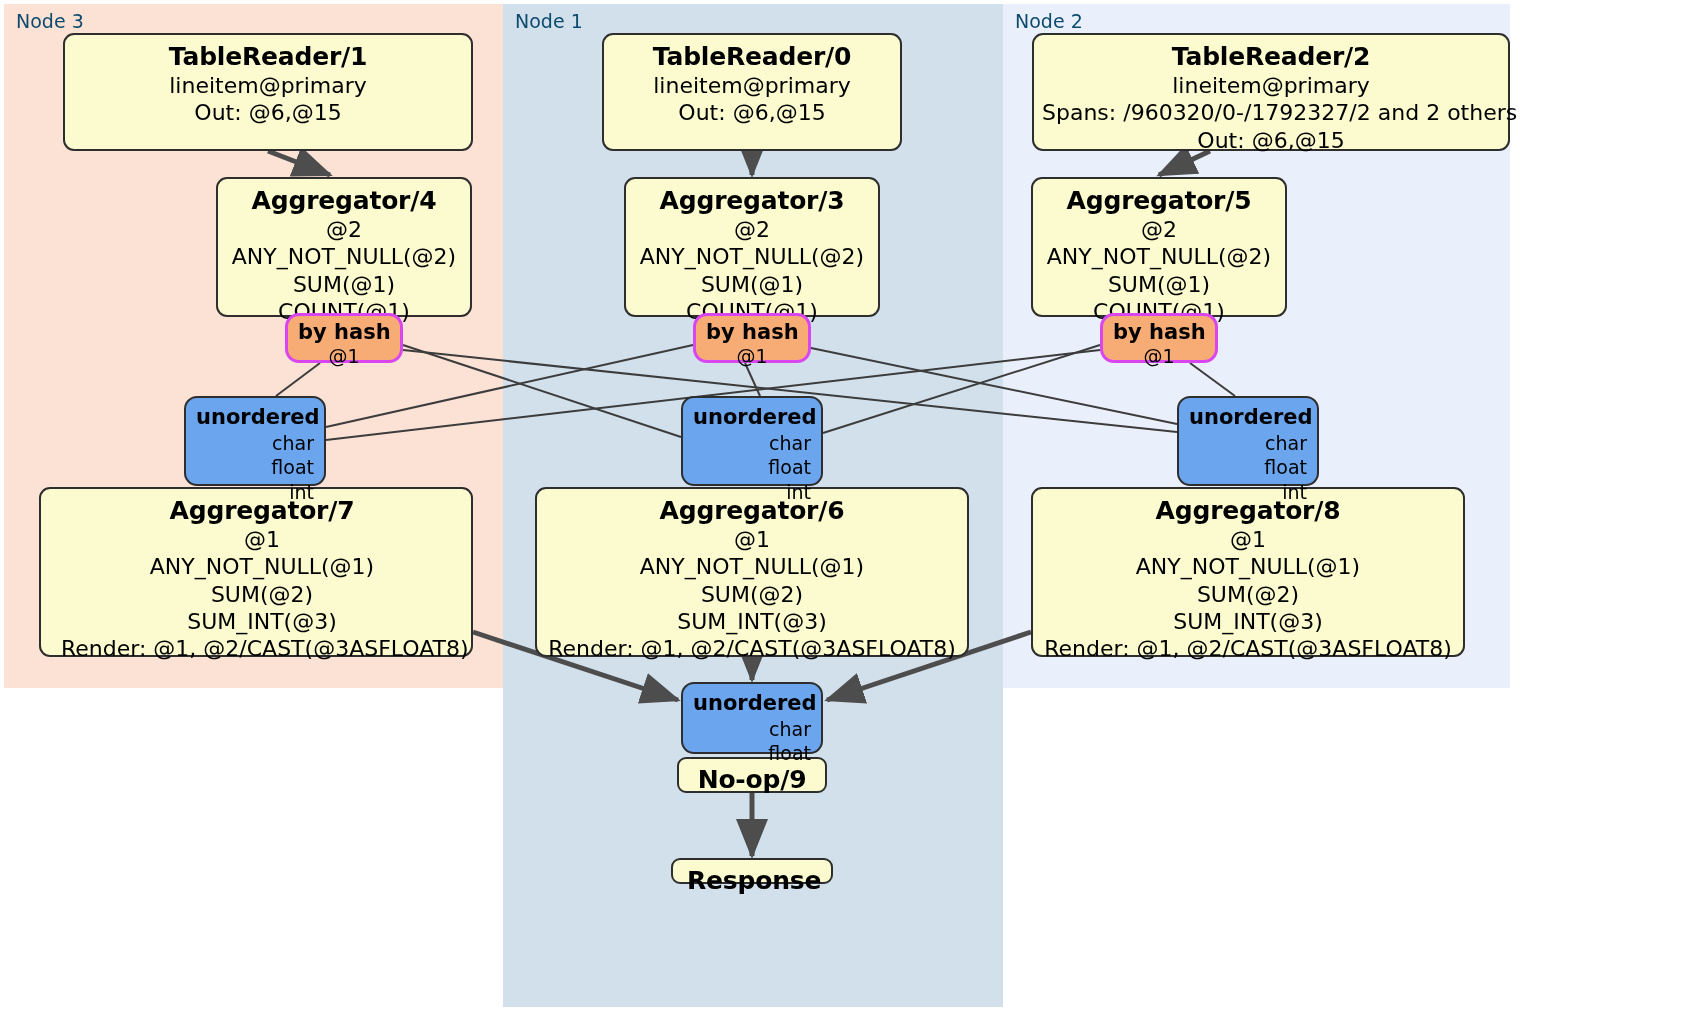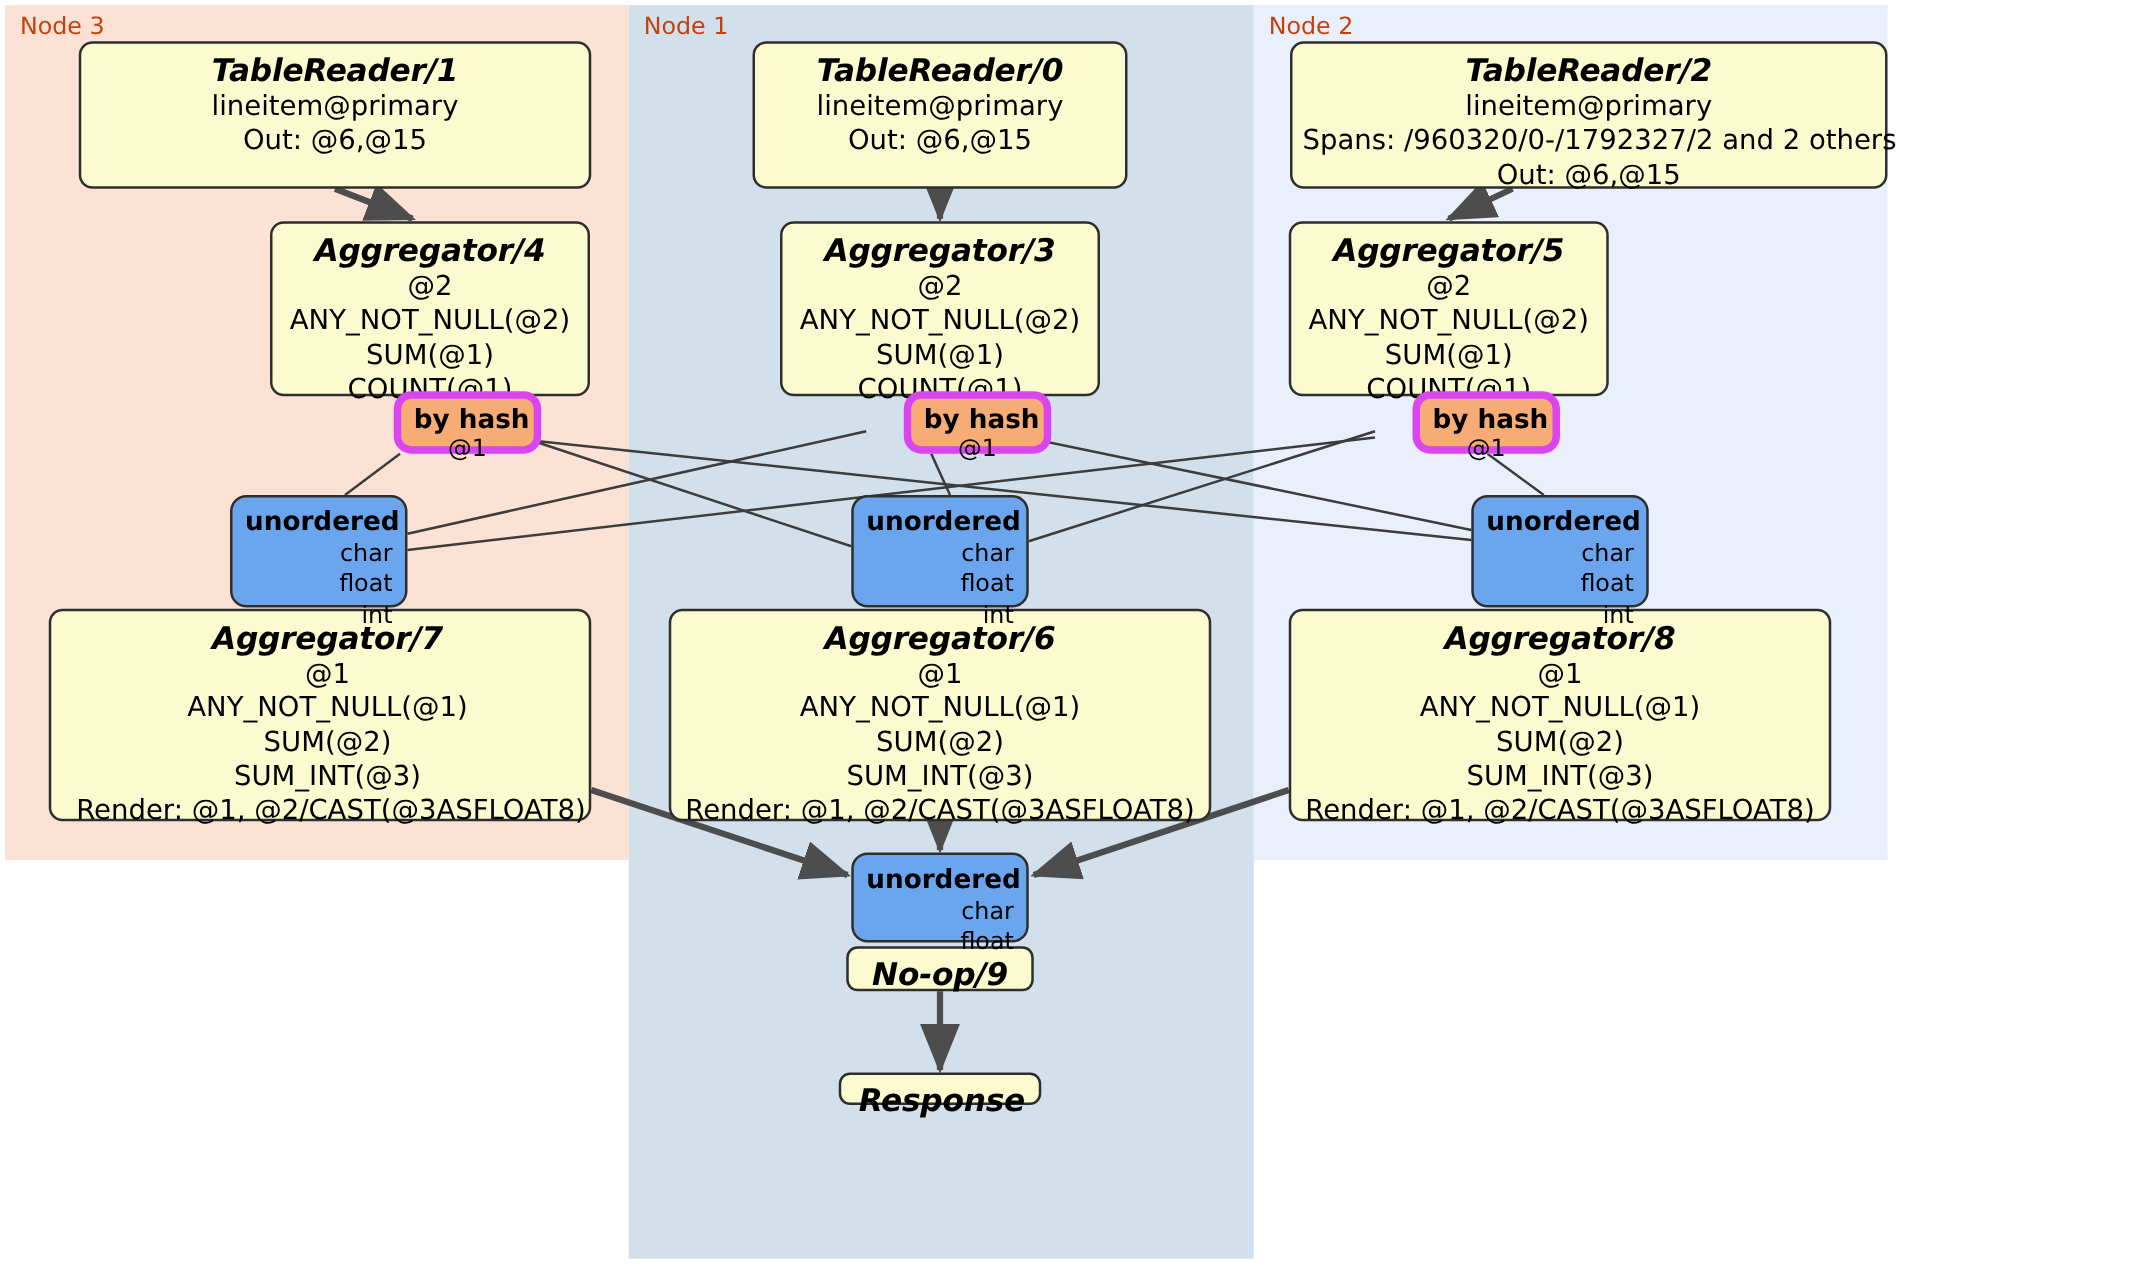--- a/index.html
+++ b/index.html
@@ -22,21 +22,21 @@
   
   .node-panel {
     position: absolute;
     box-sizing: border-box;
   }
   .node-panel-label {
     position: absolute;
     top: 6px;
     left: 12px;
     font-size: 19px;
-    color: #c2410c;
+    color: #0c4a6e;
     font-family: "DejaVu Sans", "Liberation Sans", sans-serif;
     white-space: nowrap;
   }
 
   
   #edges {
     position: absolute;
     left: 0;
     top: 0;
     width: 1706px;
@@ -54,49 +54,47 @@
     text-align: center;
     padding: 6px 8px 7px 8px;
     color: #000000;
     line-height: 1.24;
   }
   .proc .title {
     font-weight: bold;
     font-size: 25px;
     letter-spacing: -0.2px;
     white-space: nowrap;
-    font-style: italic;
   }
   .proc .ln {
     font-size: 22px;
     white-space: nowrap;
   }
 
   
   .proc.compact {
     padding: 5px 14px;
     border-radius: 9px;
   }
   .proc.compact .title {
     font-size: 25px;
   }
 
   
   .router {
     position: absolute;
     box-sizing: border-box;
     background: #f7ac76;
-    border: 6px solid #d946ef;
+    border: 3px solid #d946ef;
     border-radius: 14px;
     text-align: center;
     color: #000000;
     padding: 4px 10px 5px 10px;
     line-height: 1.2;
     z-index: 5;
-    margin-left: 30px;
   }
   .router .title {
     font-weight: bold;
     font-size: 21px;
     white-space: nowrap;
   }
   .router .ln {
     font-size: 19px;
     white-space: nowrap;
   }

